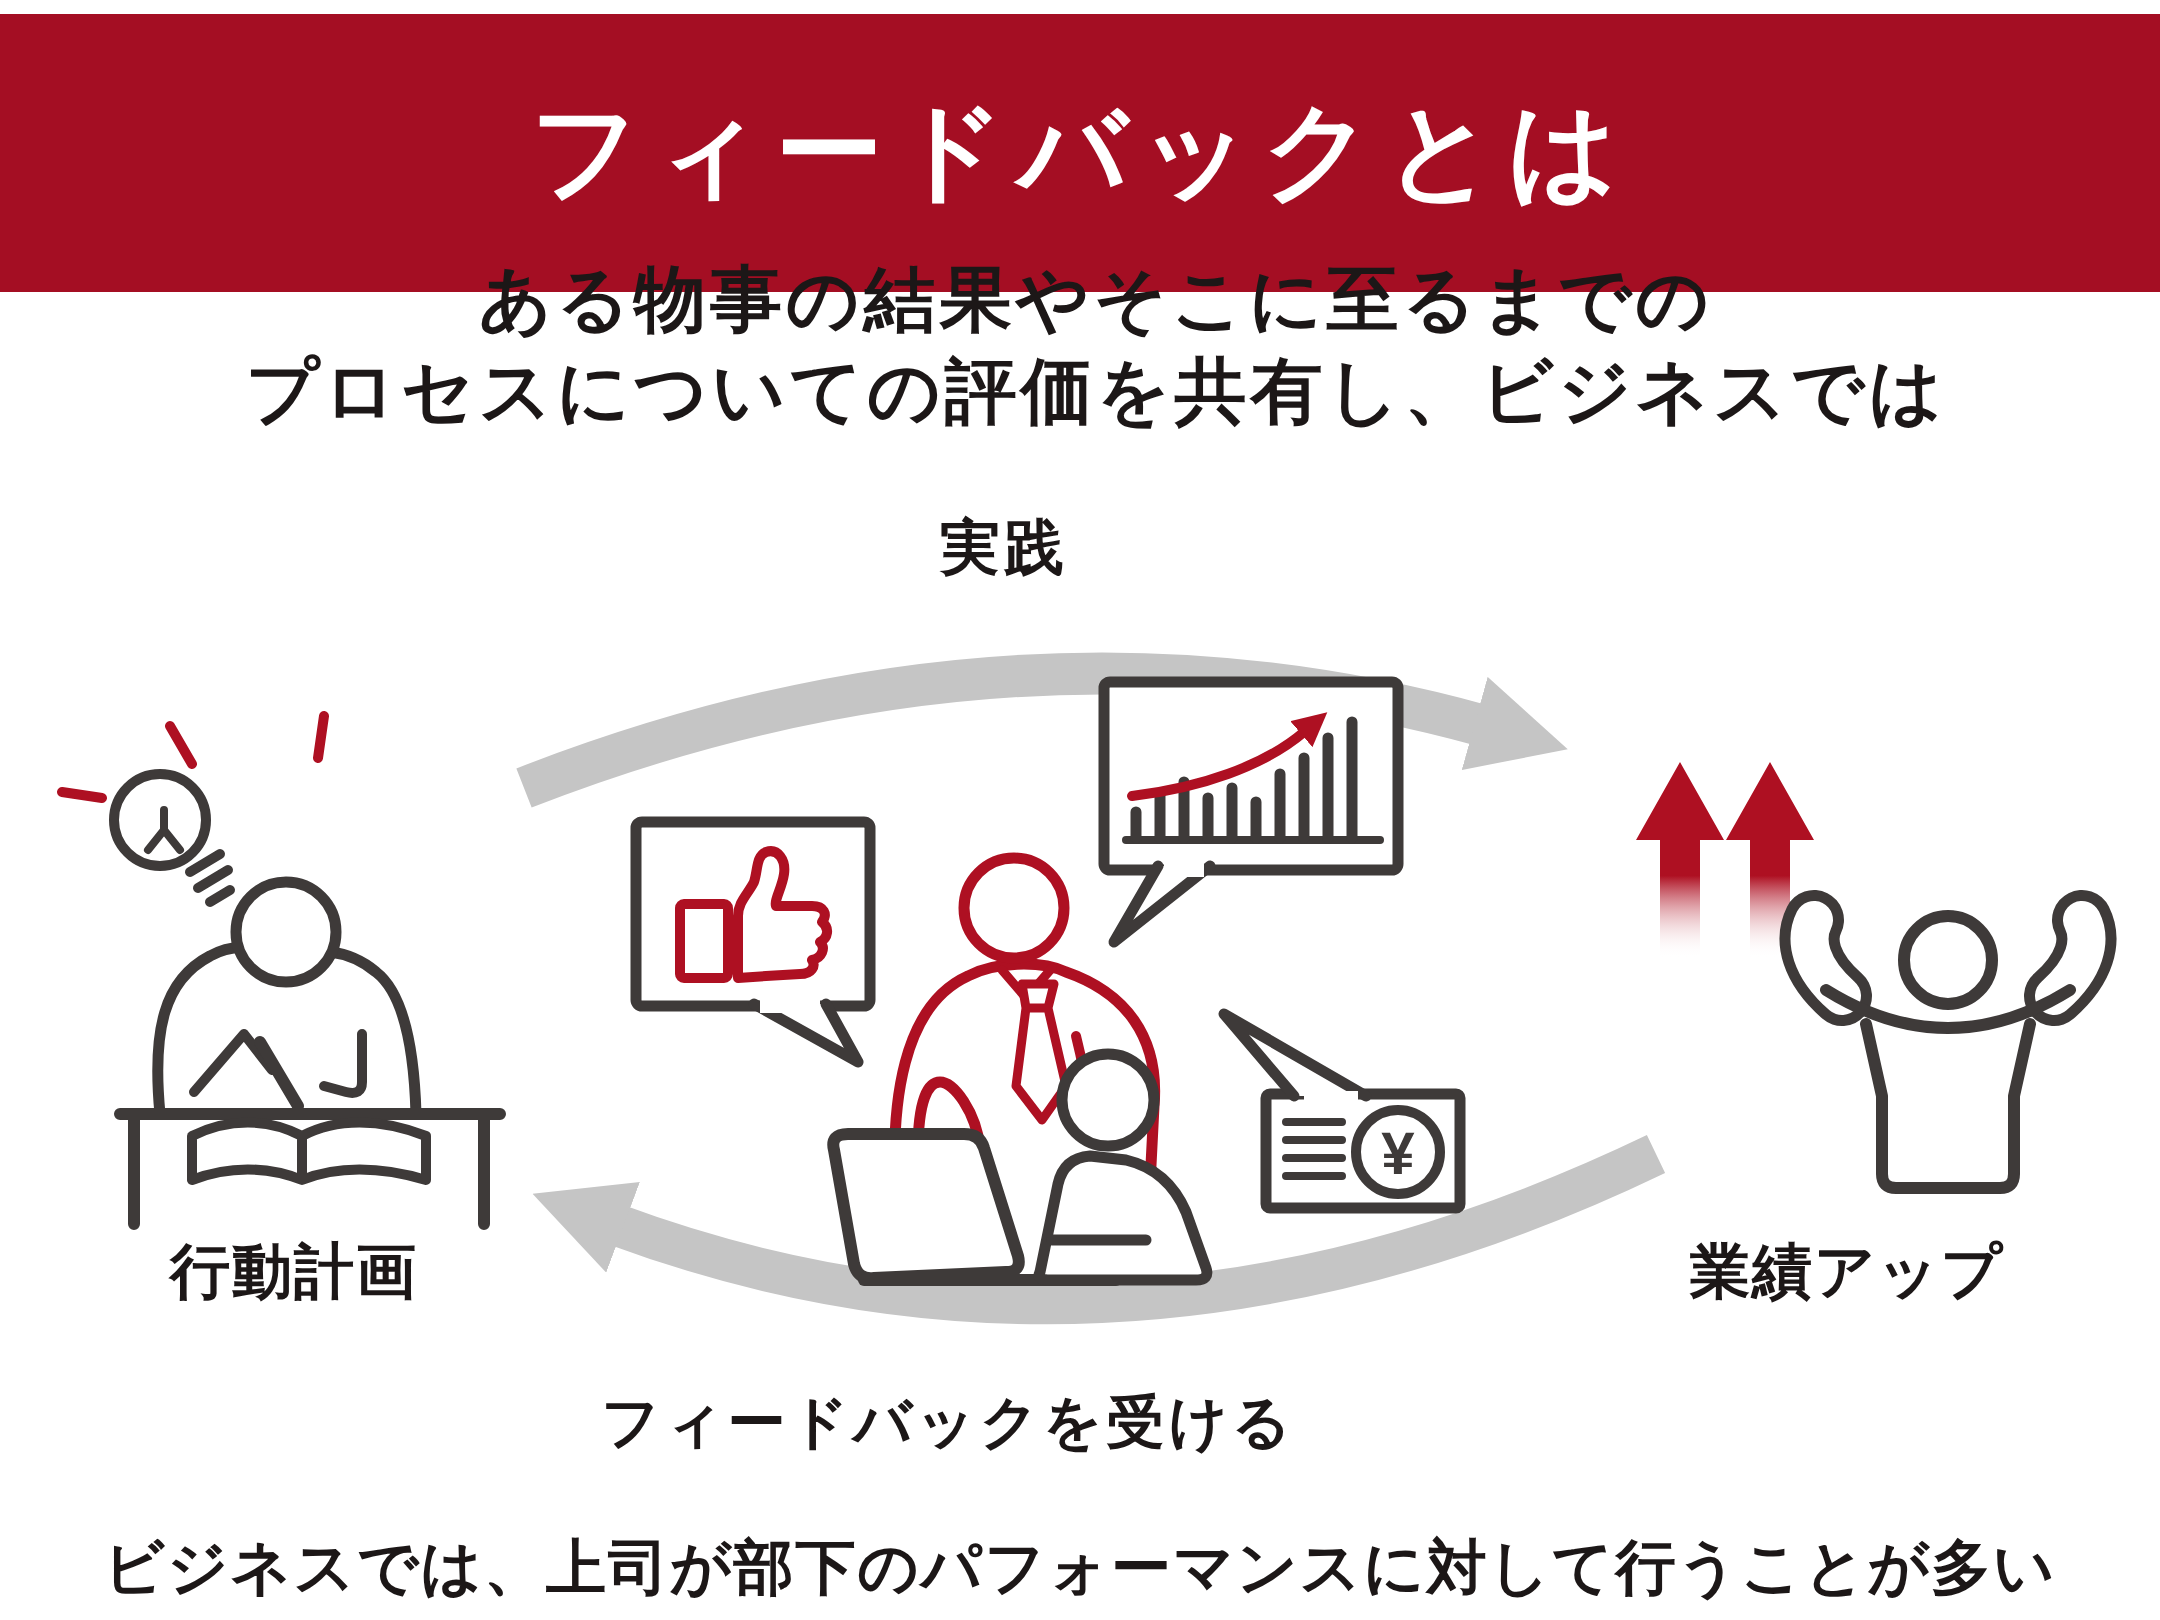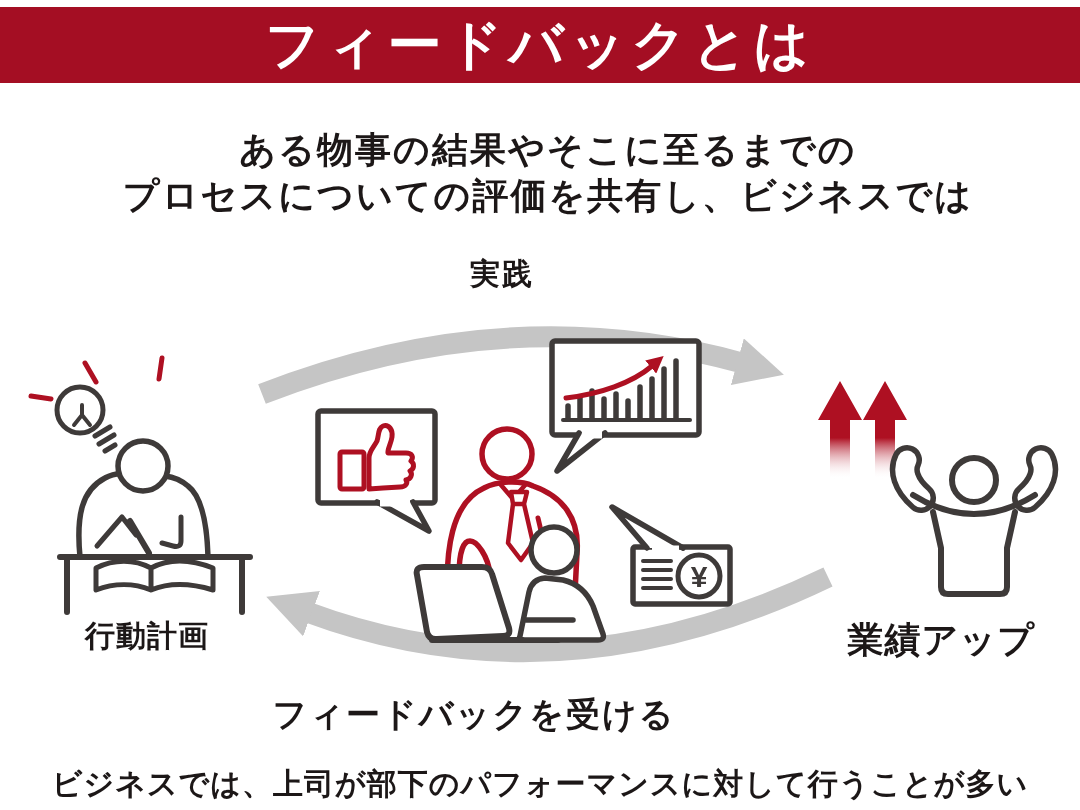--- a/index.html
+++ b/index.html
@@ -1,38 +1,38 @@
 <!DOCTYPE html>
 <html lang="ja" style="--banner: #a40e23; --red: #ae1022; --dark: #3e3a39; --gray: #c5c5c5; --pink: #f4dade; --text: #1c1717; --title-color: #ffffff; --bg: #ffffff;"><head>
 <meta charset="utf-8">
 <style>
   html,body{margin:0;padding:0;background:#fff;}
   .canvas{
     position:relative;width:1080px;height:810px;overflow:hidden;background:var(--bg,#fff);
     font-family:"Liberation Sans","DejaVu Sans",sans-serif;
   }
   .banner{
-    position:absolute;top:7px;left:0;right:0;height:76px;
+    position:absolute;top:7px;left:0;right:0;height:139px;
     background:var(--banner,#a40e23);
     display:flex;align-items:center;justify-content:center;
   }
   .banner h1{
     margin:0;color:var(--title-color,#fff);font-size:54px;font-weight:bold;letter-spacing:6px;
   }
   .label{position:absolute;font-weight:bold;color:var(--text,#1c1717);}
   .def{top:127px;left:16px;right:0;text-align:center;font-size:36px;line-height:46px;letter-spacing:2px;}
   .marker{position:relative;display:inline-block;}
   .marker::after{
     content:"";position:absolute;z-index:-1;background:var(--pink,#f4dade);
     left:-2px;right:-14px;top:0.58em;height:0.78em;
   }
   .lbl-jissen{top:254px;left:0;width:1004px;text-align:center;font-size:30px;letter-spacing:2px;}
   .lbl-koudou{top:616px;left:35px;width:224px;text-align:center;font-size:30px;letter-spacing:1px;}
-  .lbl-gyoseki{top:616px;left:845px;width:190px;text-align:right;font-size:36px;letter-spacing:1px;}
-  .lbl-ukeru{top:692px;left:0;width:948px;text-align:center;font-size:34px;letter-spacing:2px;}
+  .lbl-gyoseki{top:616px;left:845px;width:190px;text-align:left;font-size:30px;letter-spacing:1px;}
+  .lbl-ukeru{top:692px;left:0;width:948px;text-align:center;font-size:29px;letter-spacing:2px;}
   .footer{top:764px;left:0;right:0;text-align:center;font-size:30px;letter-spacing:1px;}
   .footer .marker::after{top:0.64em;height:0.85em;right:-8px;}
   svg.scene{position:absolute;top:0;left:0;}
   .arc{stroke:var(--gray,#c5c5c5);fill:none;stroke-width:21;}
   .s-dark{stroke:var(--dark,#3e3a39);fill:none;stroke-linecap:round;stroke-linejoin:round;}
   .s-dark-f{stroke:var(--dark,#3e3a39);fill:#fff;stroke-linecap:round;stroke-linejoin:round;}
   .s-red{stroke:var(--red,#ae1022);fill:none;stroke-linecap:round;stroke-linejoin:round;}
   .s-red-f{stroke:var(--red,#ae1022);fill:#fff;stroke-linecap:round;stroke-linejoin:round;}
   .erase{stroke:#fff;fill:none;}
   #mGray path{fill:var(--gray,#c5c5c5);}

